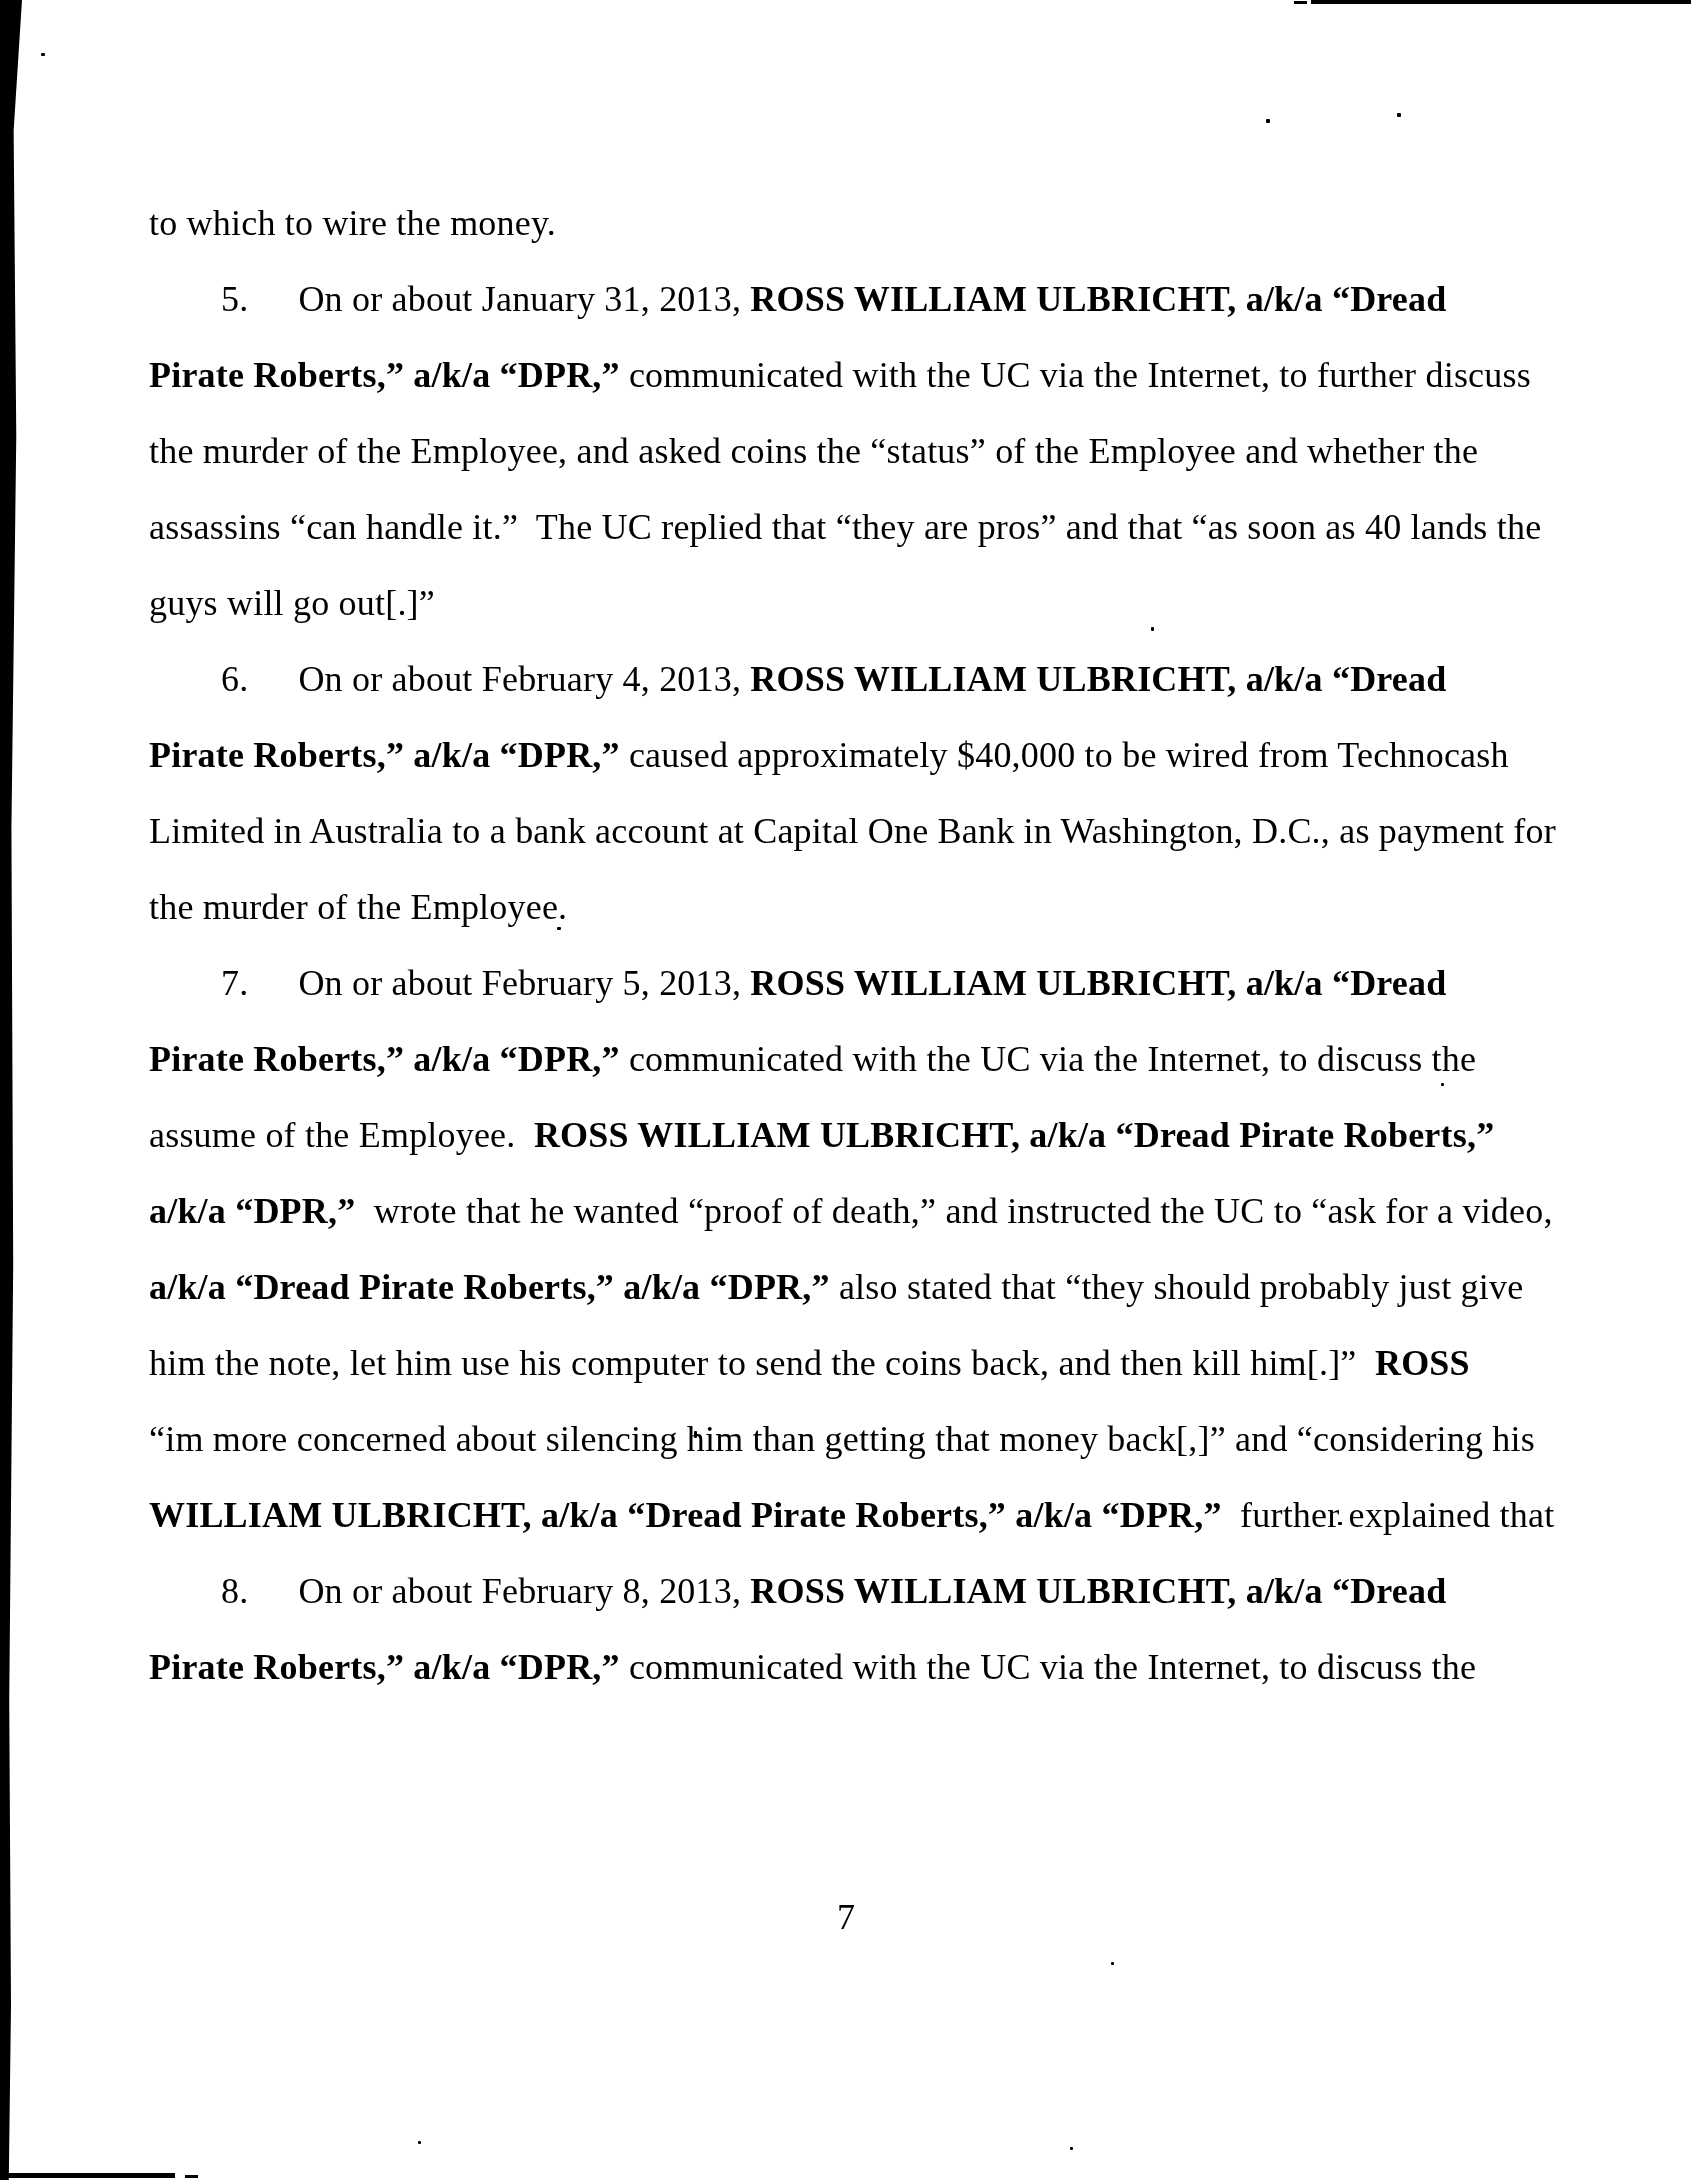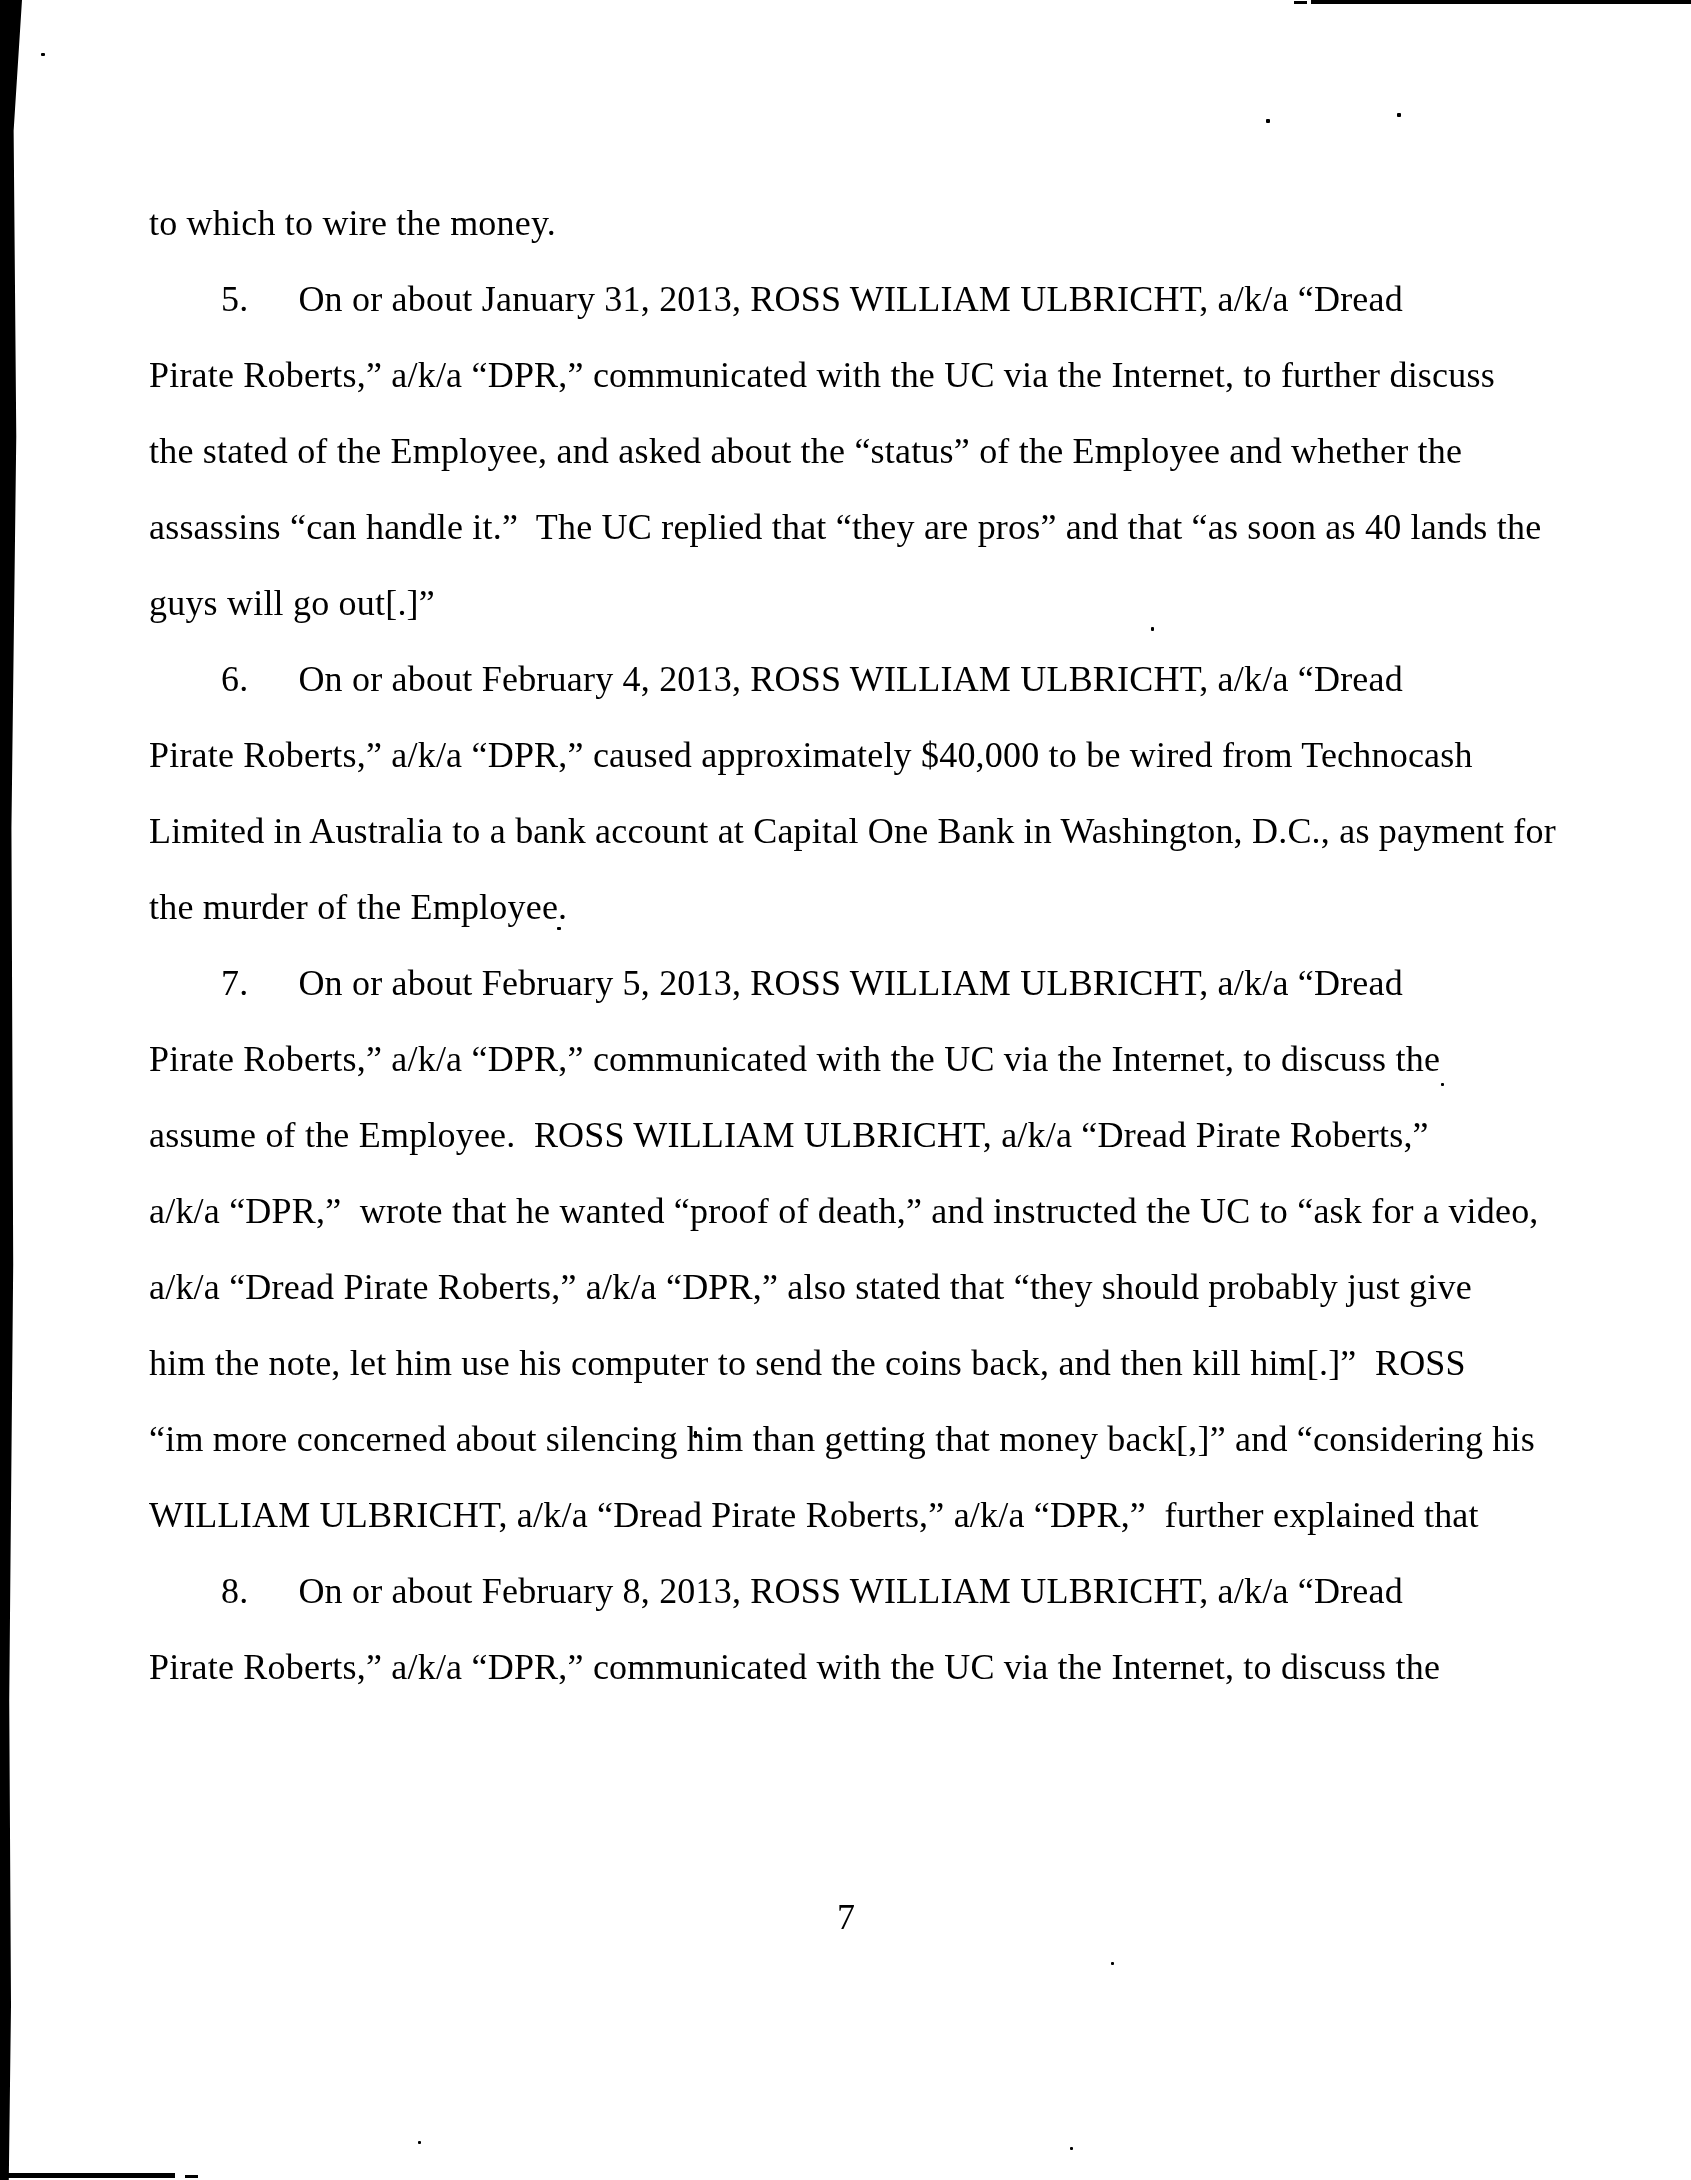--- a/index.html
+++ b/index.html
@@ -20,21 +20,21 @@
     top: 185px;
     width: 1433px;
   }
   .doc-line {
     height: 76px;
     line-height: 76px;
     font-size: 36px;
     white-space: pre;
     letter-spacing: 0.2px;
   }
-  .seg.b { font-weight: normal; }
+  .seg.b { font-weight: bold; }
   .para-num { margin-left: 72px; margin-right: 50px; }
   .page-num {
     position: absolute;
     top: 1879px;
     left: 0;
     width: 1692px;
     height: 77px;
     line-height: 77px;
     text-align: center;
     font-size: 36px;
@@ -93,21 +93,21 @@
   <div class="speck" style="left:694px; top:1431px; width:3px; height:7px;"></div>
   <div class="speck" style="left:1338px;top:1522px; width:4px; height:3px;"></div>
   <div class="speck" style="left:1111px;top:1962px; width:3px; height:3px;"></div>
   <div class="speck" style="left:418px; top:2141px; width:3px; height:3px;"></div>
   <div class="speck" style="left:1070px;top:2147px; width:3px; height:3px;"></div>
 
   <div class="doc">
       <div class="doc-line"><span class="seg">to which to wire the money.</span></div>
       <div class="doc-line"><span class="para-num">5.</span><span class="seg">On or about January 31, 2013, </span><span class="seg b">ROSS WILLIAM ULBRICHT, a/k/a “Dread</span></div>
       <div class="doc-line"><span class="seg b">Pirate Roberts,” a/k/a “DPR,”</span><span class="seg"> communicated with the UC via the Internet, to further discuss</span></div>
-      <div class="doc-line"><span class="seg">the stated of the Employee, and asked about the “status” of the Employee and whether the</span></div>
+      <div class="doc-line"><span class="seg">the murder of the Employee, and asked coins the “status” of the Employee and whether the</span></div>
       <div class="doc-line"><span class="seg">assassins “can handle it.”  The UC replied that “they are pros” and that “as soon as 40 lands the</span></div>
       <div class="doc-line"><span class="seg">guys will go out[.]”</span></div>
       <div class="doc-line"><span class="para-num">6.</span><span class="seg">On or about February 4, 2013, </span><span class="seg b">ROSS WILLIAM ULBRICHT, a/k/a “Dread</span></div>
       <div class="doc-line"><span class="seg b">Pirate Roberts,” a/k/a “DPR,”</span><span class="seg"> caused approximately $40,000 to be wired from Technocash</span></div>
       <div class="doc-line"><span class="seg">Limited in Australia to a bank account at Capital One Bank in Washington, D.C., as payment for</span></div>
       <div class="doc-line"><span class="seg">the murder of the Employee.</span></div>
       <div class="doc-line"><span class="para-num">7.</span><span class="seg">On or about February 5, 2013, </span><span class="seg b">ROSS WILLIAM ULBRICHT, a/k/a “Dread</span></div>
       <div class="doc-line"><span class="seg b">Pirate Roberts,” a/k/a “DPR,”</span><span class="seg"> communicated with the UC via the Internet, to discuss the</span></div>
       <div class="doc-line"><span class="seg">assume of the Employee.  </span><span class="seg b">ROSS WILLIAM ULBRICHT, a/k/a “Dread Pirate Roberts,”</span></div>
       <div class="doc-line"><span class="seg b">a/k/a “DPR,”</span><span class="seg">  wrote that he wanted “proof of death,” and instructed the UC to “ask for a video,</span></div>

